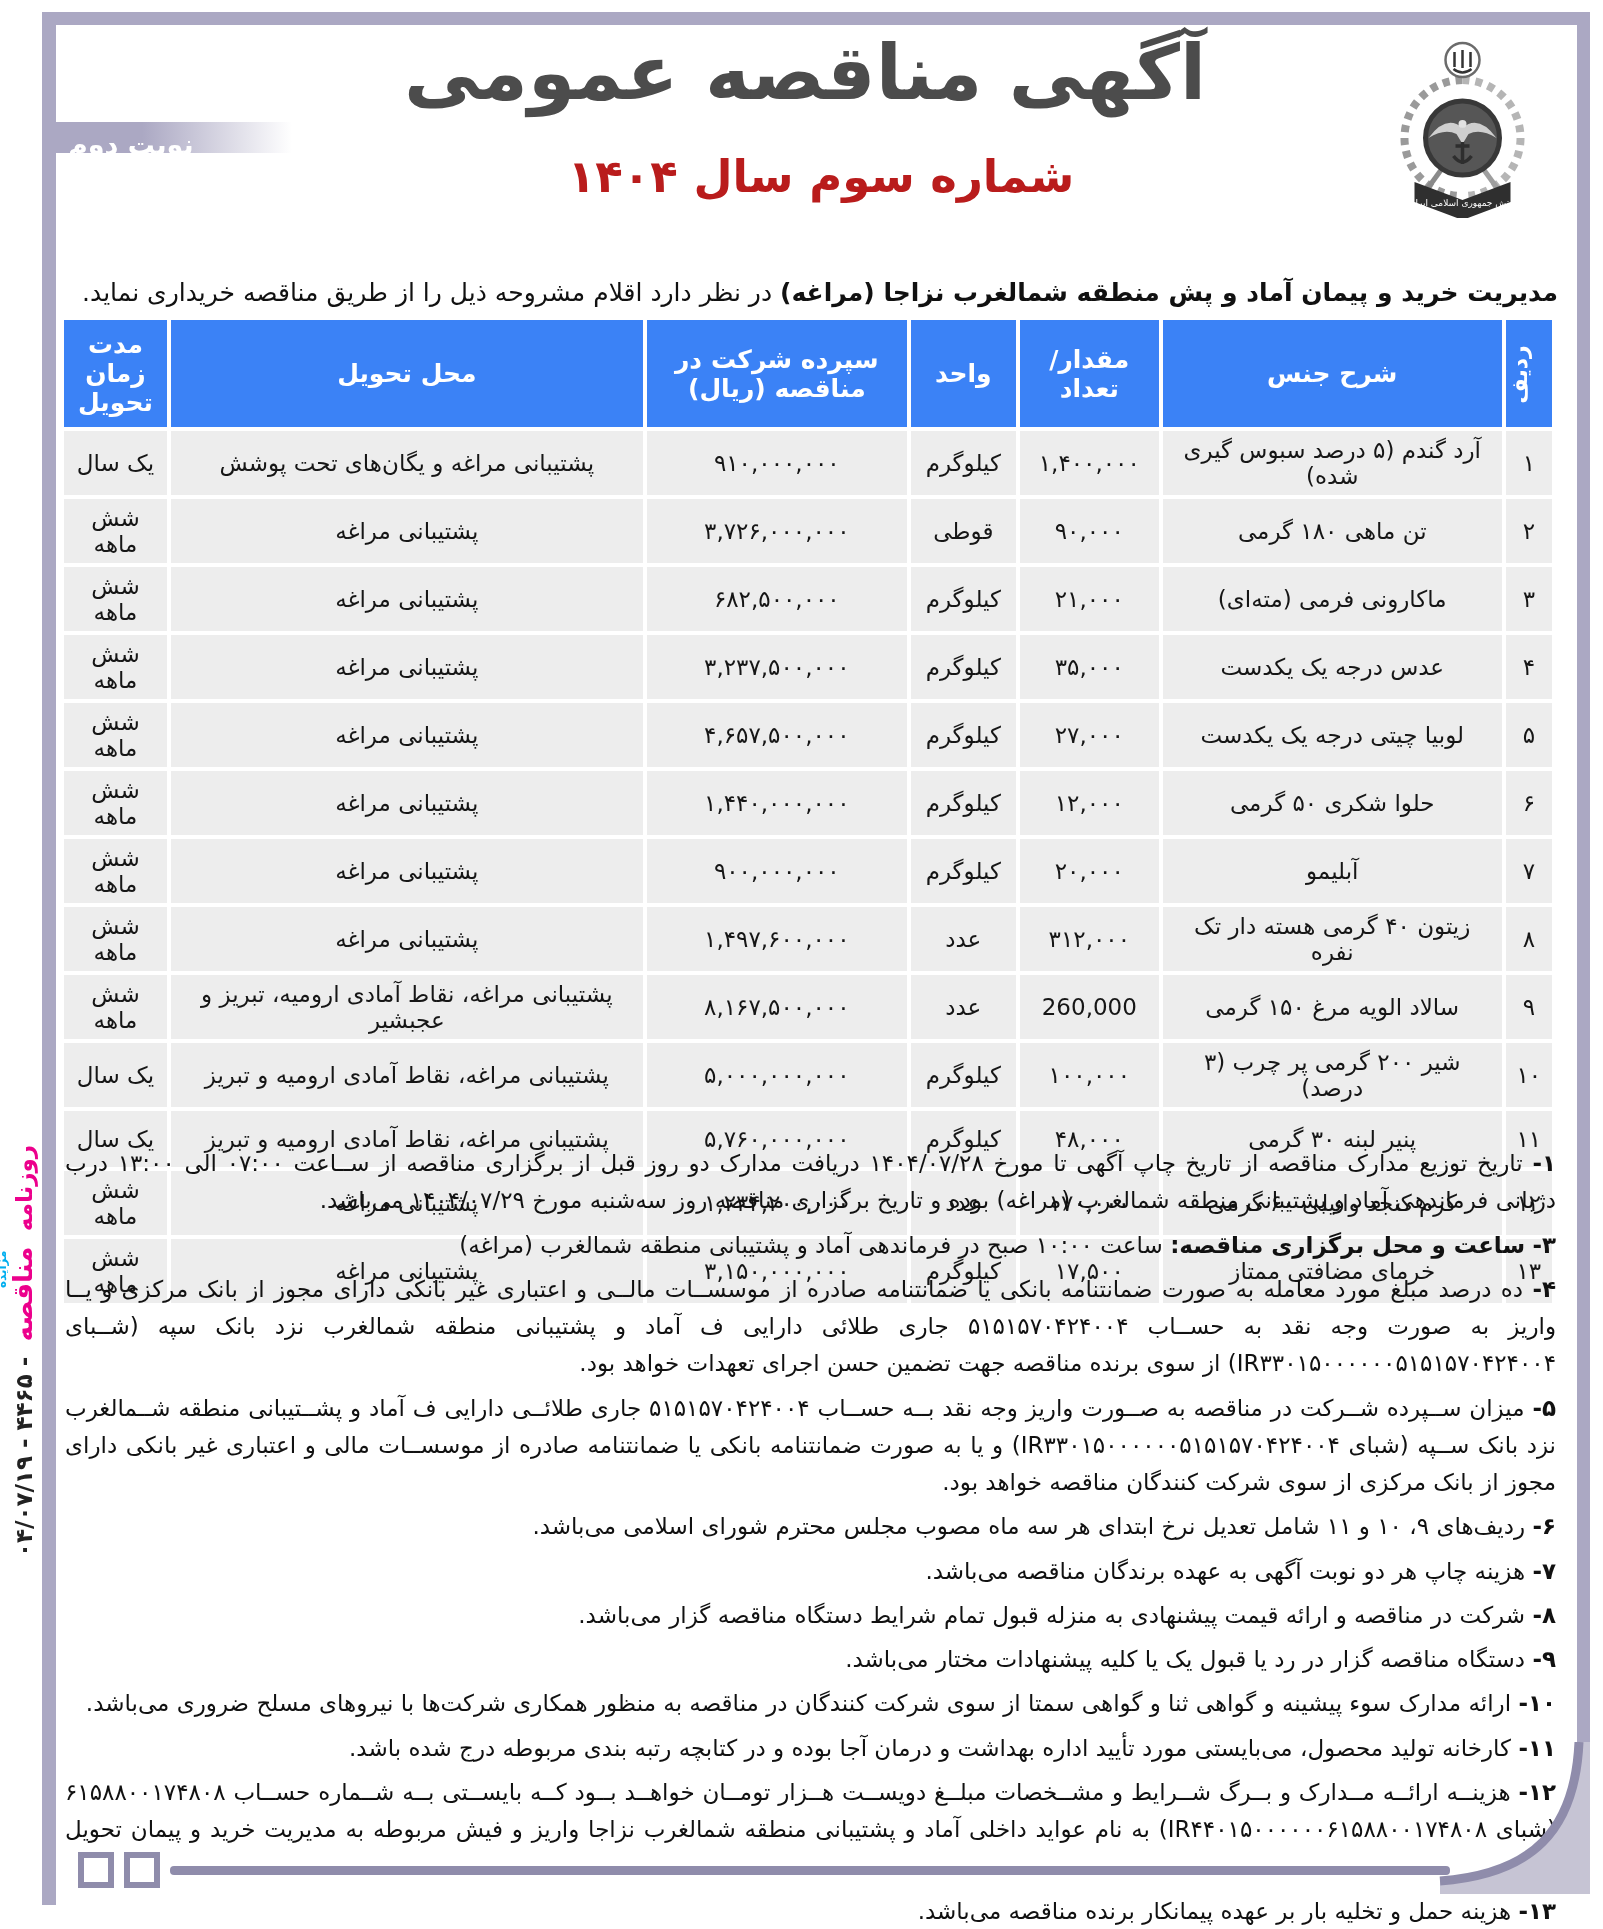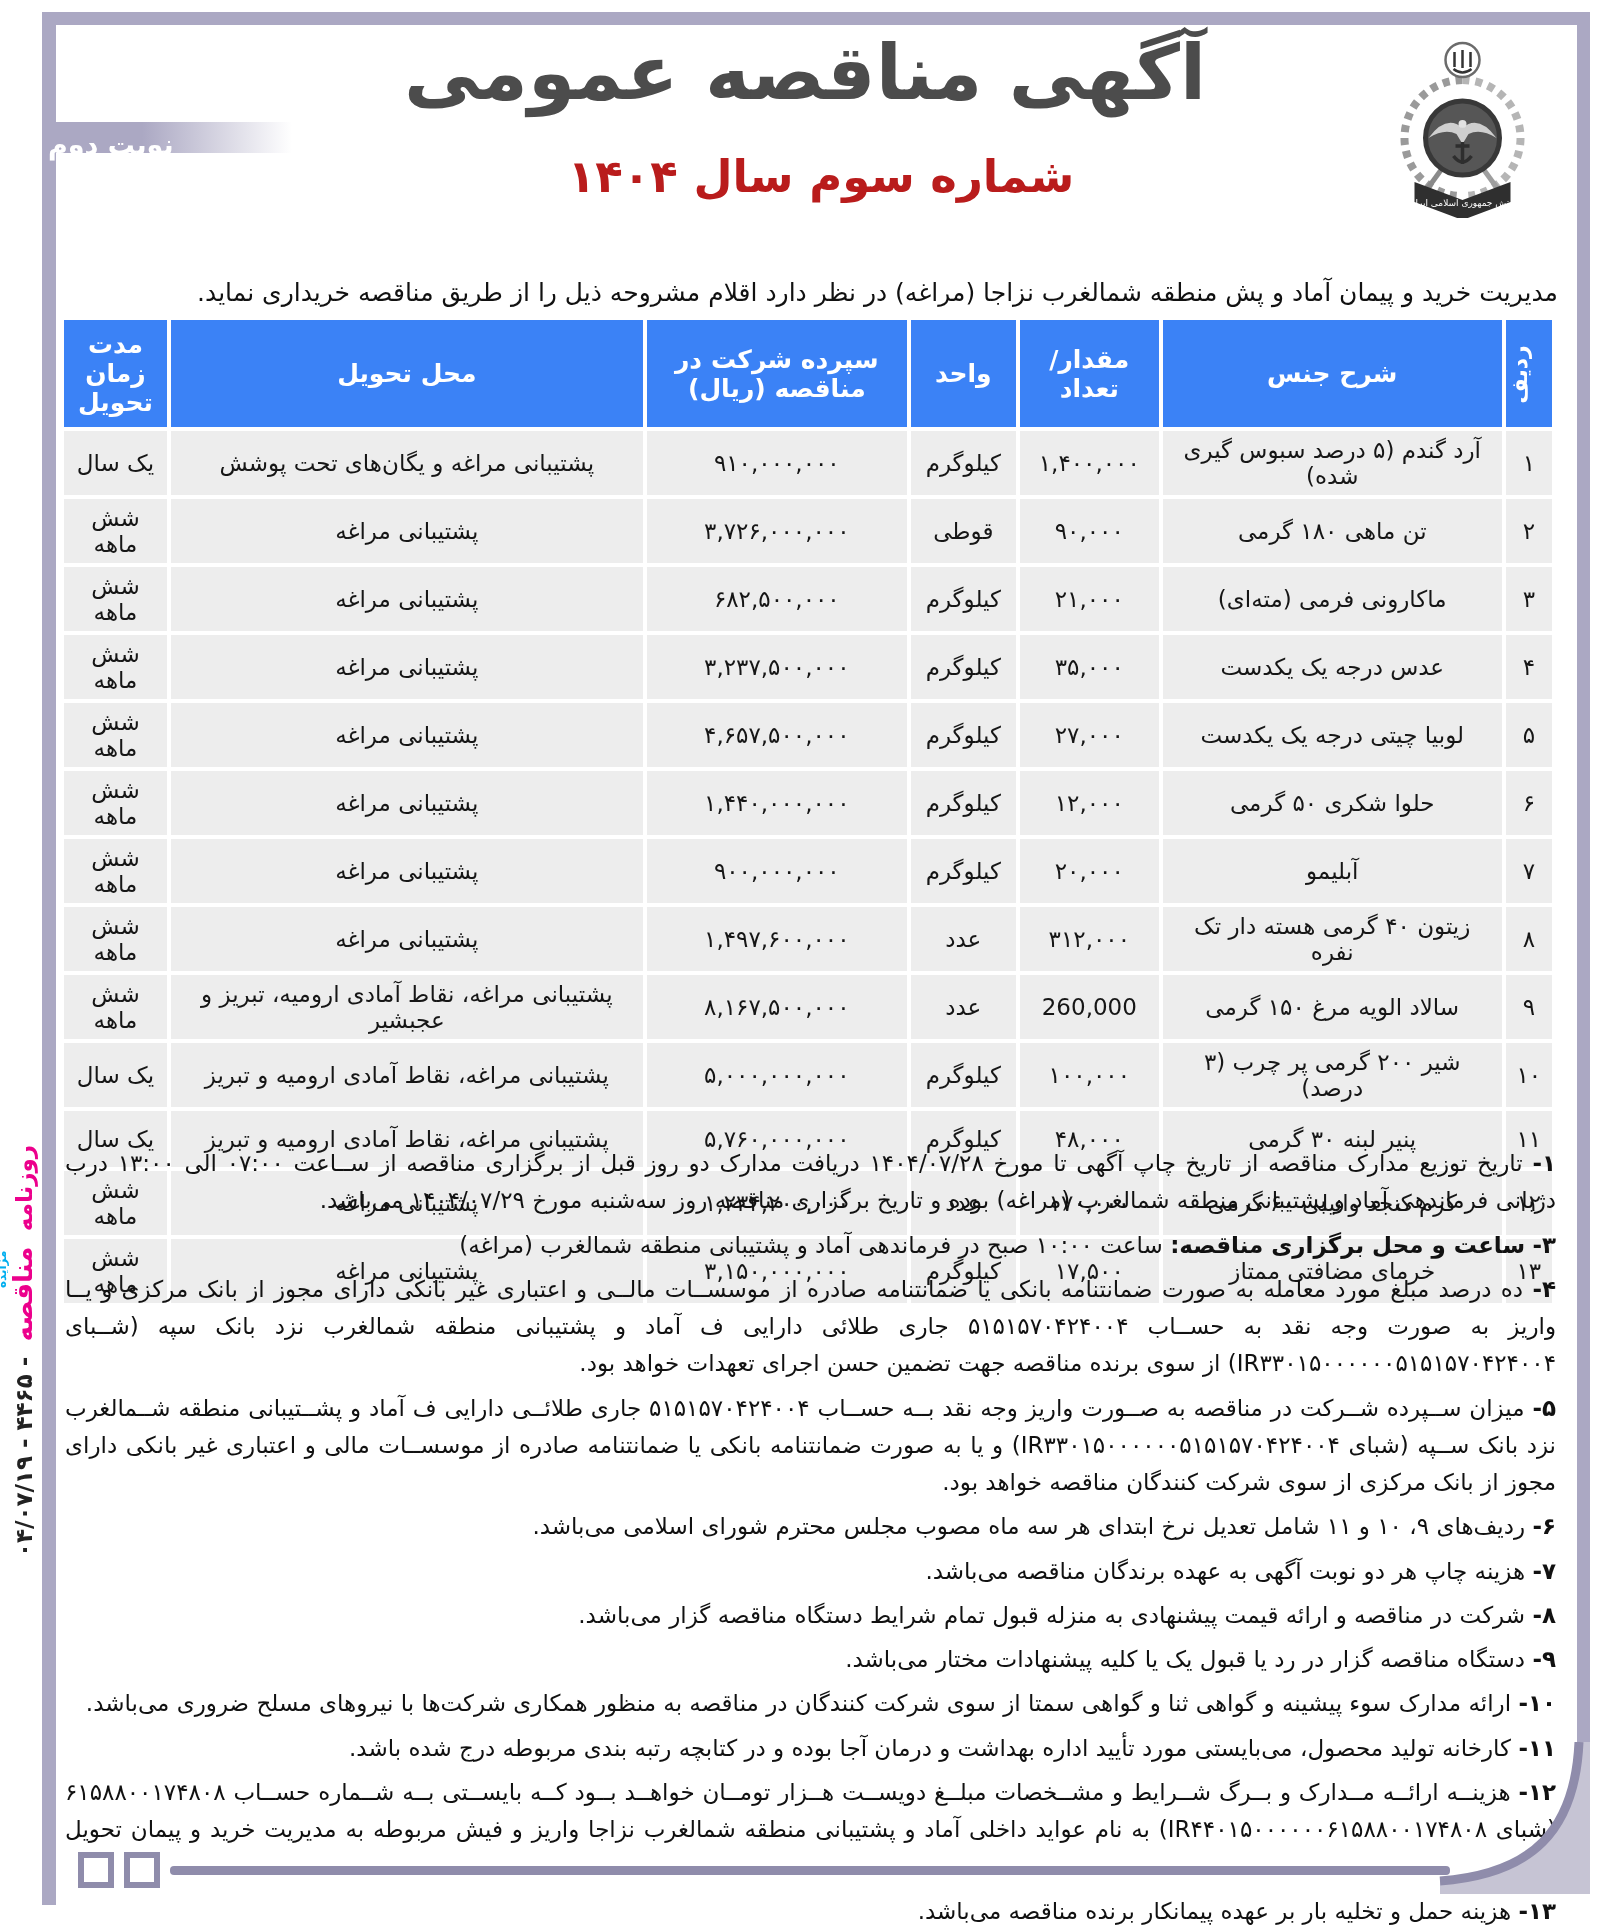--- a/index.html
+++ b/index.html
@@ -5,30 +5,30 @@
   html,body{margin:0;padding:0;background:#fff;}
   .page{position:relative;width:1603px;height:1929px;background:#fff;overflow:hidden;
         font-family:"DejaVu Sans",sans-serif;color:#1a1a1a;direction:rtl;}
   
   .frame-top{position:absolute;left:42px;top:12px;width:1547px;height:13px;background:#aba8c3;}
   .frame-left{position:absolute;left:42px;top:12px;width:14px;height:1893px;background:#aba8c3;}
   .frame-right{position:absolute;left:1577px;top:12px;width:13px;height:1765px;background:#aba8c3;}
   
   .badge{position:absolute;left:42px;top:122px;width:250px;height:31px;
          background:linear-gradient(to right,#aba8c3 0%,#aba8c3 40%,rgba(171,168,195,0) 100%);
-         color:#fff;font-weight:bold;font-size:27px;line-height:46px;text-align:left;padding-left:6px;box-sizing:border-box;}
+         color:#fff;font-weight:bold;font-size:27px;line-height:46px;text-align:left;padding-left:26px;box-sizing:border-box;}
   
   .title{position:absolute;left:330px;top:28px;width:950px;text-align:center;
          font-size:76px;font-weight:bold;color:#4c4c4c;letter-spacing:-2px;}
   .subtitle{position:absolute;left:346px;top:150px;width:950px;text-align:center;
             font-size:45px;font-weight:bold;color:#b91c1c;}
   .emblem{position:absolute;left:1390px;top:40px;width:145px;height:178px;}
   
   .intro{position:absolute;right:45px;left:60px;top:250px;font-size:25px;line-height:1.45;text-align:right;color:#111;}
-  .intro .b{font-weight:normal;}
+  .intro .b{font-weight:bold;}
   
   .table-wrap{position:absolute;right:47px;top:316px;width:1496px;}
   table{border-collapse:separate;border-spacing:4px;width:100%;table-layout:fixed;background:#fff;}
   th{background:#3b82f6;color:#fff;font-weight:bold;font-size:25px;padding:10px 4px;vertical-align:middle;height:62px;}
   td{background:#ededed;font-size:23px;text-align:center;vertical-align:middle;padding:6px 8px;height:44px;color:#161616;}
   col.c-no{width:46px;} col.c-desc{width:336px;} col.c-qty{width:138px;} col.c-unit{width:104px;}
   col.c-dep{width:258px;} col.c-place{width:468px;} col.c-dur{width:102px;}
   .vtext{display:inline-block;transform:rotate(-90deg);white-space:nowrap;font-size:22px;}
   
   .notes{position:absolute;right:40px;left:58px;top:1138px;font-size:23px;line-height:1.62;

